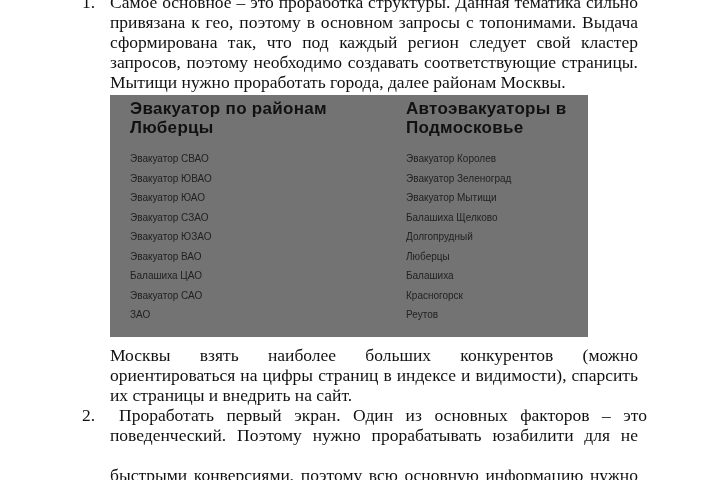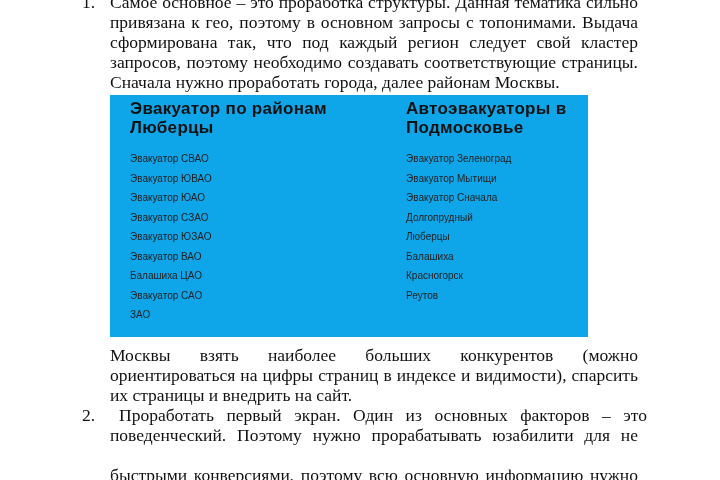--- a/index.html
+++ b/index.html
@@ -38,21 +38,21 @@
       left: 82px;
       height: 20px;
       line-height: 20px;
     }
     .embed {
       position: absolute;
       left: 110px;
       top: 95px;
       width: 478px;
       height: 242px;
-      background: #0ea5e9;
+      background: #737373;
       font-family: "Liberation Sans", "DejaVu Sans", sans-serif;
       color: #1a1a1a;
     }
     .col {
       position: absolute;
       top: 4px;
     }
     .col.left { left: 20px; }
     .col.right { left: 296px; }
     .col h3 {
@@ -79,21 +79,21 @@
 </head>
 <body>
 
 <div class="page">
 
   <span class="num" style="top:-8px;">1.</span>
   <div class="line" style="top:-8px;">Самое основное – это проработка структуры. Данная тематика сильно</div>
   <div class="line" style="top:12px;">привязана к гео, поэтому в основном запросы с топонимами. Выдача</div>
   <div class="line" style="top:32px;">сформирована так, что под каждый регион следует свой кластер</div>
   <div class="line" style="top:52px;">запросов, поэтому необходимо создавать соответствующие страницы.</div>
-  <div class="line last" style="top:72px;">Сначала нужно проработать города, далее районам Москвы.</div>
+  <div class="line last" style="top:72px;">Мытищи нужно проработать города, далее районам Москвы.</div>
 
   <div class="embed">
     <div class="col left">
       <h3>
         <span>Эвакуатор по районам</span><br>
         <span>Люберцы</span>
       </h3>
       <ul>
         <li>Эвакуатор СВАО</li>
         <li>Эвакуатор ЮВАО</li>
@@ -105,23 +105,24 @@
         <li>Эвакуатор САО</li>
         <li>ЗАО</li>
       </ul>
     </div>
     <div class="col right">
       <h3>
         <span>Автоэвакуаторы в</span><br>
         <span>Подмосковье</span>
       </h3>
       <ul>
+        <li>Эвакуатор Королев</li>
         <li>Эвакуатор Зеленоград</li>
         <li>Эвакуатор Мытищи</li>
-        <li>Эвакуатор Сначала</li>
+        <li>Балашиха Щелково</li>
         <li>Долгопрудный</li>
         <li>Люберцы</li>
         <li>Балашиха</li>
         <li>Красногорск</li>
         <li>Реутов</li>
       </ul>
     </div>
   </div>
 
   <div class="line" style="top:345px;">Москвы взять наиболее больших конкурентов (можно</div>

